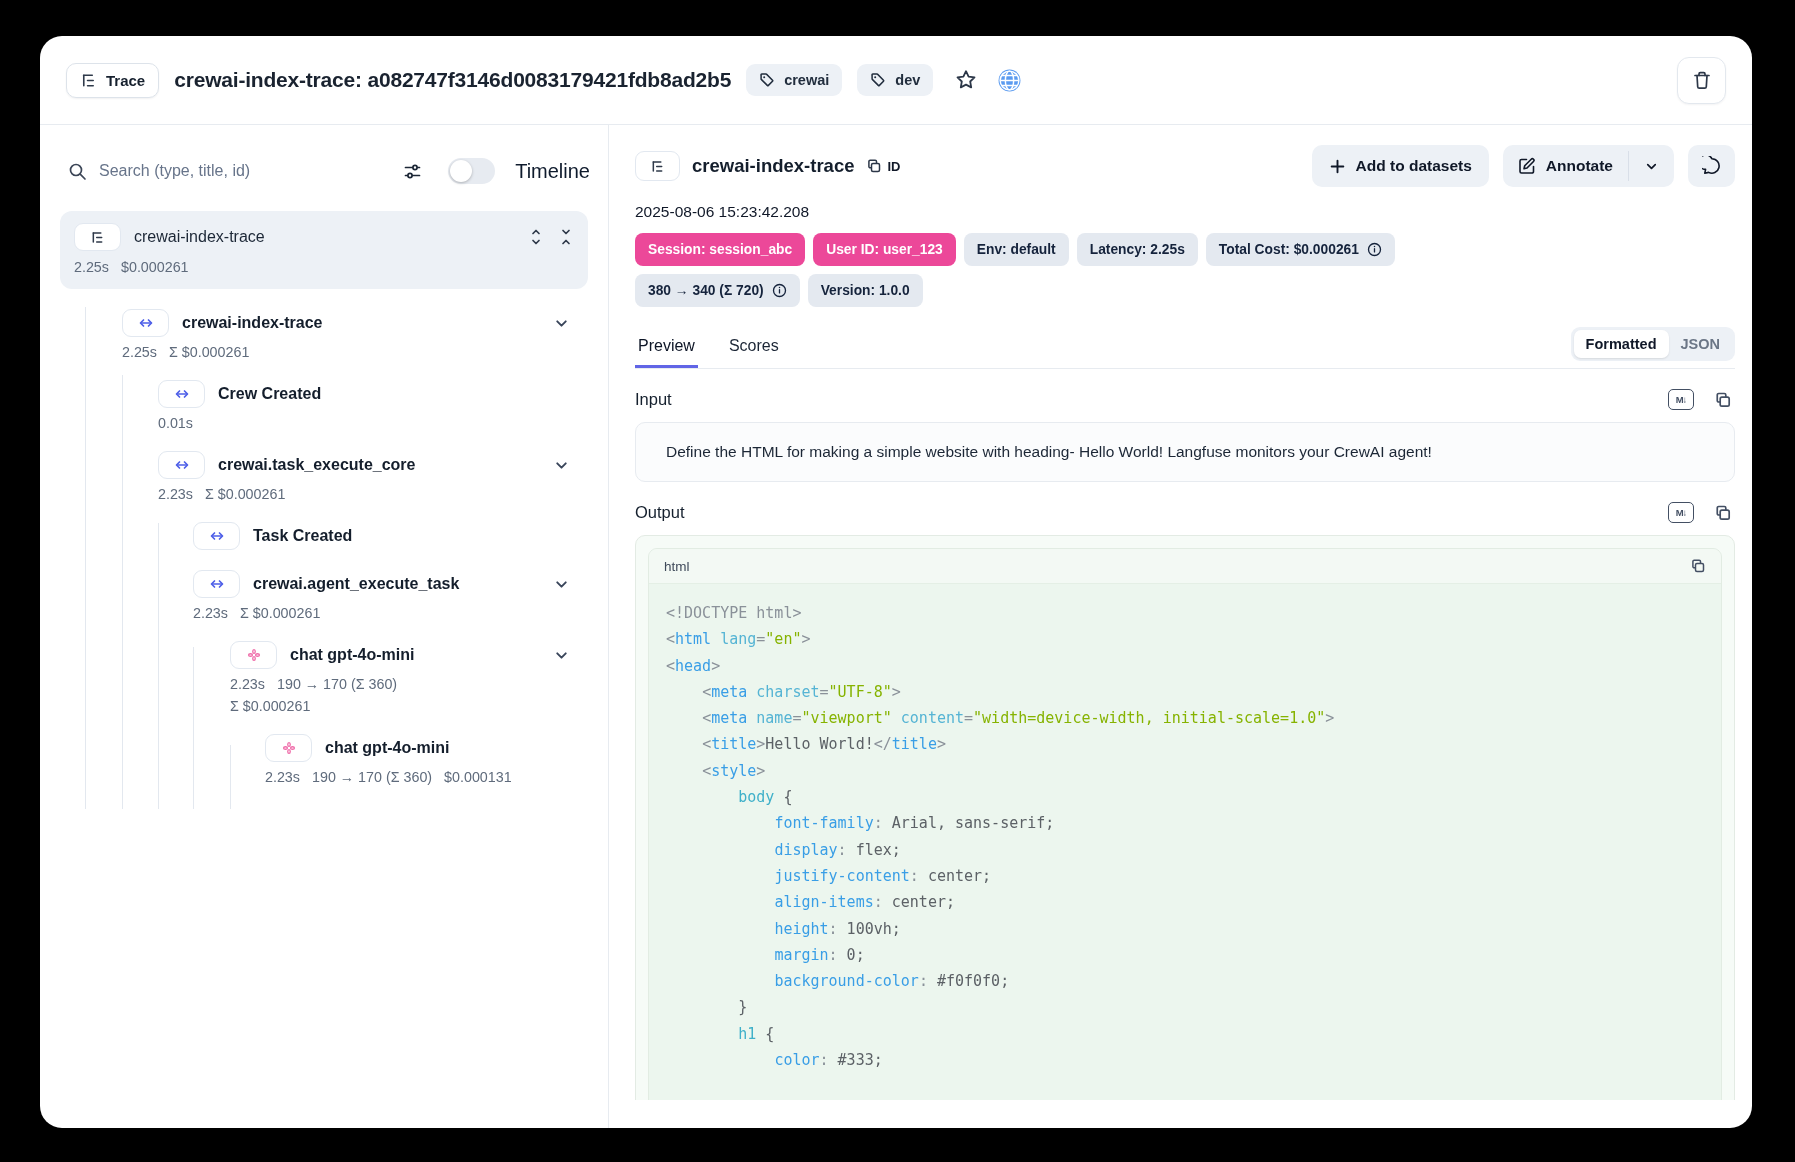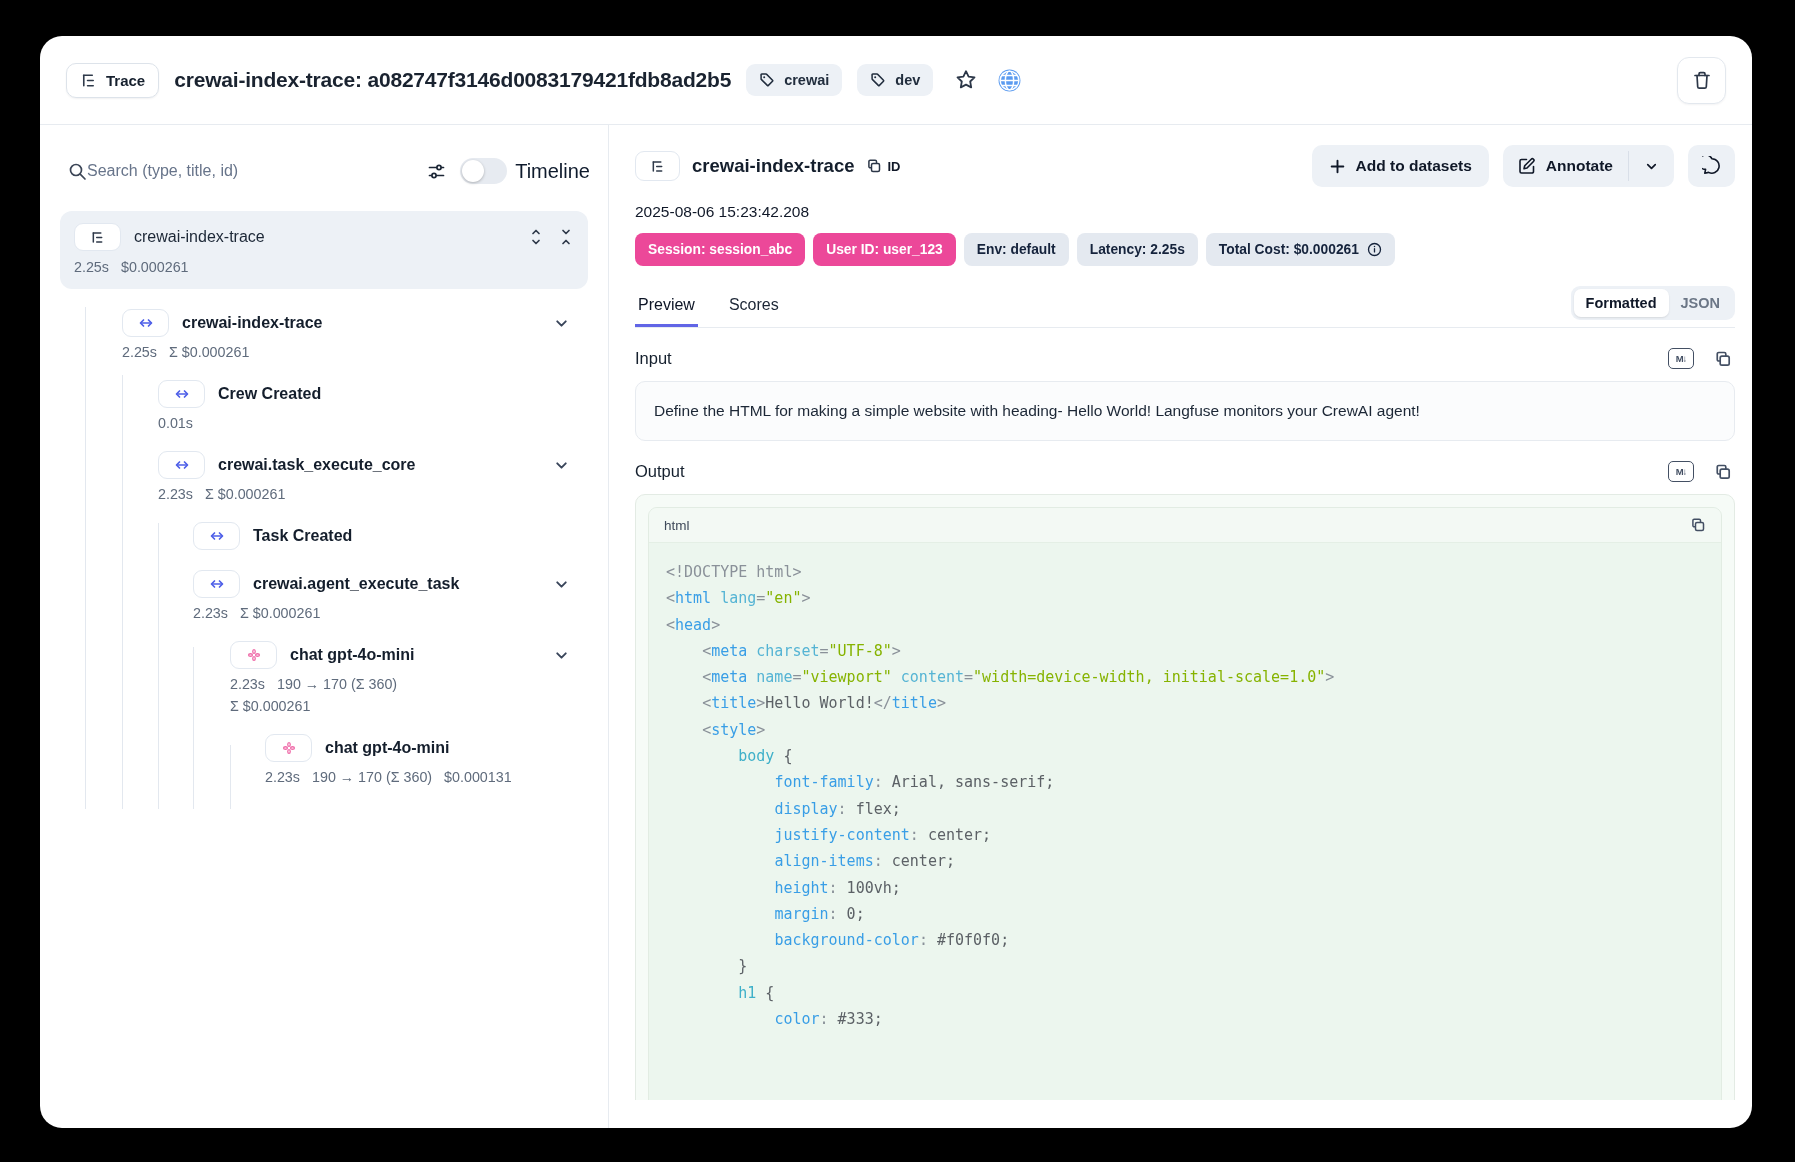--- a/index.html
+++ b/index.html
@@ -16,21 +16,21 @@
              font-size:14.5px; font-weight:600; color:#222e3e; }
   .hdr-spacer{ flex:1; }
   .icon-plain{ display:grid; place-items:center; }
   .trash-btn{ width:49px; height:47px; border:1px solid #e3e8ee; border-radius:12px; display:grid; place-items:center;
               background:#fff; box-shadow:0 1px 2px rgba(16,24,40,.05); }
 
   .win-body{ display:flex; height:calc(100% - 89px); }
 
   
   .sidebar{ width:569px; flex-shrink:0; border-right:1px solid #e7ebf0; padding-top:26px; position:relative; }
-  .search-row{ display:flex; align-items:center; height:40px; padding:0 14px 0 28px; gap:0; }
+  .search-row{ display:flex; align-items:center; height:40px; padding:0 14px 0 28px; gap:12px; }
   .search-input{ flex:1; border:none; outline:none; font-size:16px; color:#1c2736; font-family:"Liberation Sans",sans-serif; background:transparent; }
   .search-input::placeholder{ color:#67748a; }
   .toggle{ width:47px; height:26px; border-radius:13px; background:#e7ebf1; position:relative; margin-left:14px; flex-shrink:0; }
   .toggle .knob{ position:absolute; left:2px; top:2px; width:22px; height:22px; border-radius:50%; background:#fff;
                  box-shadow:0 1px 3px rgba(0,0,0,.25); }
   .timeline-label{ font-size:20px; font-weight:500; color:#0f1b2d; margin-left:8px; margin-right:4px; white-space:nowrap; }
 
   .tree{ position:relative; margin-top:20px; padding:0 20px; }
   .gline{ position:absolute; width:1px; background:#e3e8ef; }
   .root-card{ background:#edf1f6; border-radius:12px; padding:12px 14px 14px; position:relative; }
@@ -81,21 +81,21 @@
   .seg-off{ padding:6px 12px; font-size:14.5px; font-weight:600; color:#6b7686; }
 
   .sec-row{ display:flex; align-items:center; margin-top:20px; }
   .sec-label{ font-size:16.5px; font-weight:500; color:#15202e; }
   .sec-icons{ margin-left:auto; display:flex; gap:20px; align-items:center; color:#434f63; padding-right:3px; }
   .md-ic{ width:26px; height:21px; border:1.8px solid #434f63; border-radius:5px; display:grid; place-items:center;
           font-size:9.5px; font-weight:700; color:#434f63; }
   .md-ic::after{ content:"M\2193"; letter-spacing:-1px; }
 
   .input-box{ margin-top:12px; border:1px solid #e7ebf0; border-radius:10px; background:#fbfcfd;
-              padding:20px 18px; font-size:15.5px; color:#1c2736; }
+              padding:20px 30px; font-size:15.5px; color:#1c2736; }
 
   .out-frame{ margin-top:12px; border:1px solid #e3ebe4; border-radius:10px; background:#f6fbf7; padding:12px; height:900px; }
   .code-card{ border:1px solid #e2ece3; border-radius:9px; overflow:hidden; background:#ecf6ee; height:100%; }
   .code-head{ background:#f3f9f4; border-bottom:1px solid #e4efe5; padding:9px 15px; display:flex; align-items:center;
               font-size:13.5px; color:#3f4a5a; }
   .code-head .cp{ margin-left:auto; color:#434f63; }
   .code-body{ padding:16px 17px; font-family:"DejaVu Sans Mono",monospace; font-size:15px; line-height:26.3px;
               color:#5c6166; white-space:pre; }
   .tok-gray{ color:#8a9199; } .tok-tag{ color:#399ee6; } .tok-attr{ color:#55b4d4; }
   .tok-str{ color:#86b300; } .tok-plain{ color:#5c6166; } .tok-sel{ color:#3fb0c9; } .tok-prop{ color:#399ee6; }
@@ -445,20 +445,33 @@
             <span>Total Cost: $0.000261</span>
             <span>
               <svg width="15" height="15" viewBox="0 0 16 16" fill="none" stroke="#15233c" stroke-width="1.4">
                   <circle cx="8" cy="8" r="6.4"></circle>
                   <path d="M8 7.2v3.4" stroke-linecap="round"></path>
                   <circle cx="8" cy="4.9" r=".8" fill="#15233c" stroke="none"></circle>
                 </svg>
             </span>
           </span>
         </div>
+        <div class="badge-row">
+          <span class="pill light">
+            <span>380 → 340 (Σ 720)</span>
+            <span>
+              <svg width="15" height="15" viewBox="0 0 16 16" fill="none" stroke="#15233c" stroke-width="1.4">
+                  <circle cx="8" cy="8" r="6.4"></circle>
+                  <path d="M8 7.2v3.4" stroke-linecap="round"></path>
+                  <circle cx="8" cy="4.9" r=".8" fill="#15233c" stroke="none"></circle>
+                </svg>
+            </span>
+          </span>
+          <span class="pill light">Version: 1.0.0</span>
+        </div>
 
         <div class="tabs-row">
           <div class="tab active">Preview</div>
           <div class="tab inactive">Scores</div>
           <div class="seg">
             <span class="seg-on">Formatted</span>
             <span class="seg-off">JSON</span>
           </div>
         </div>
 

